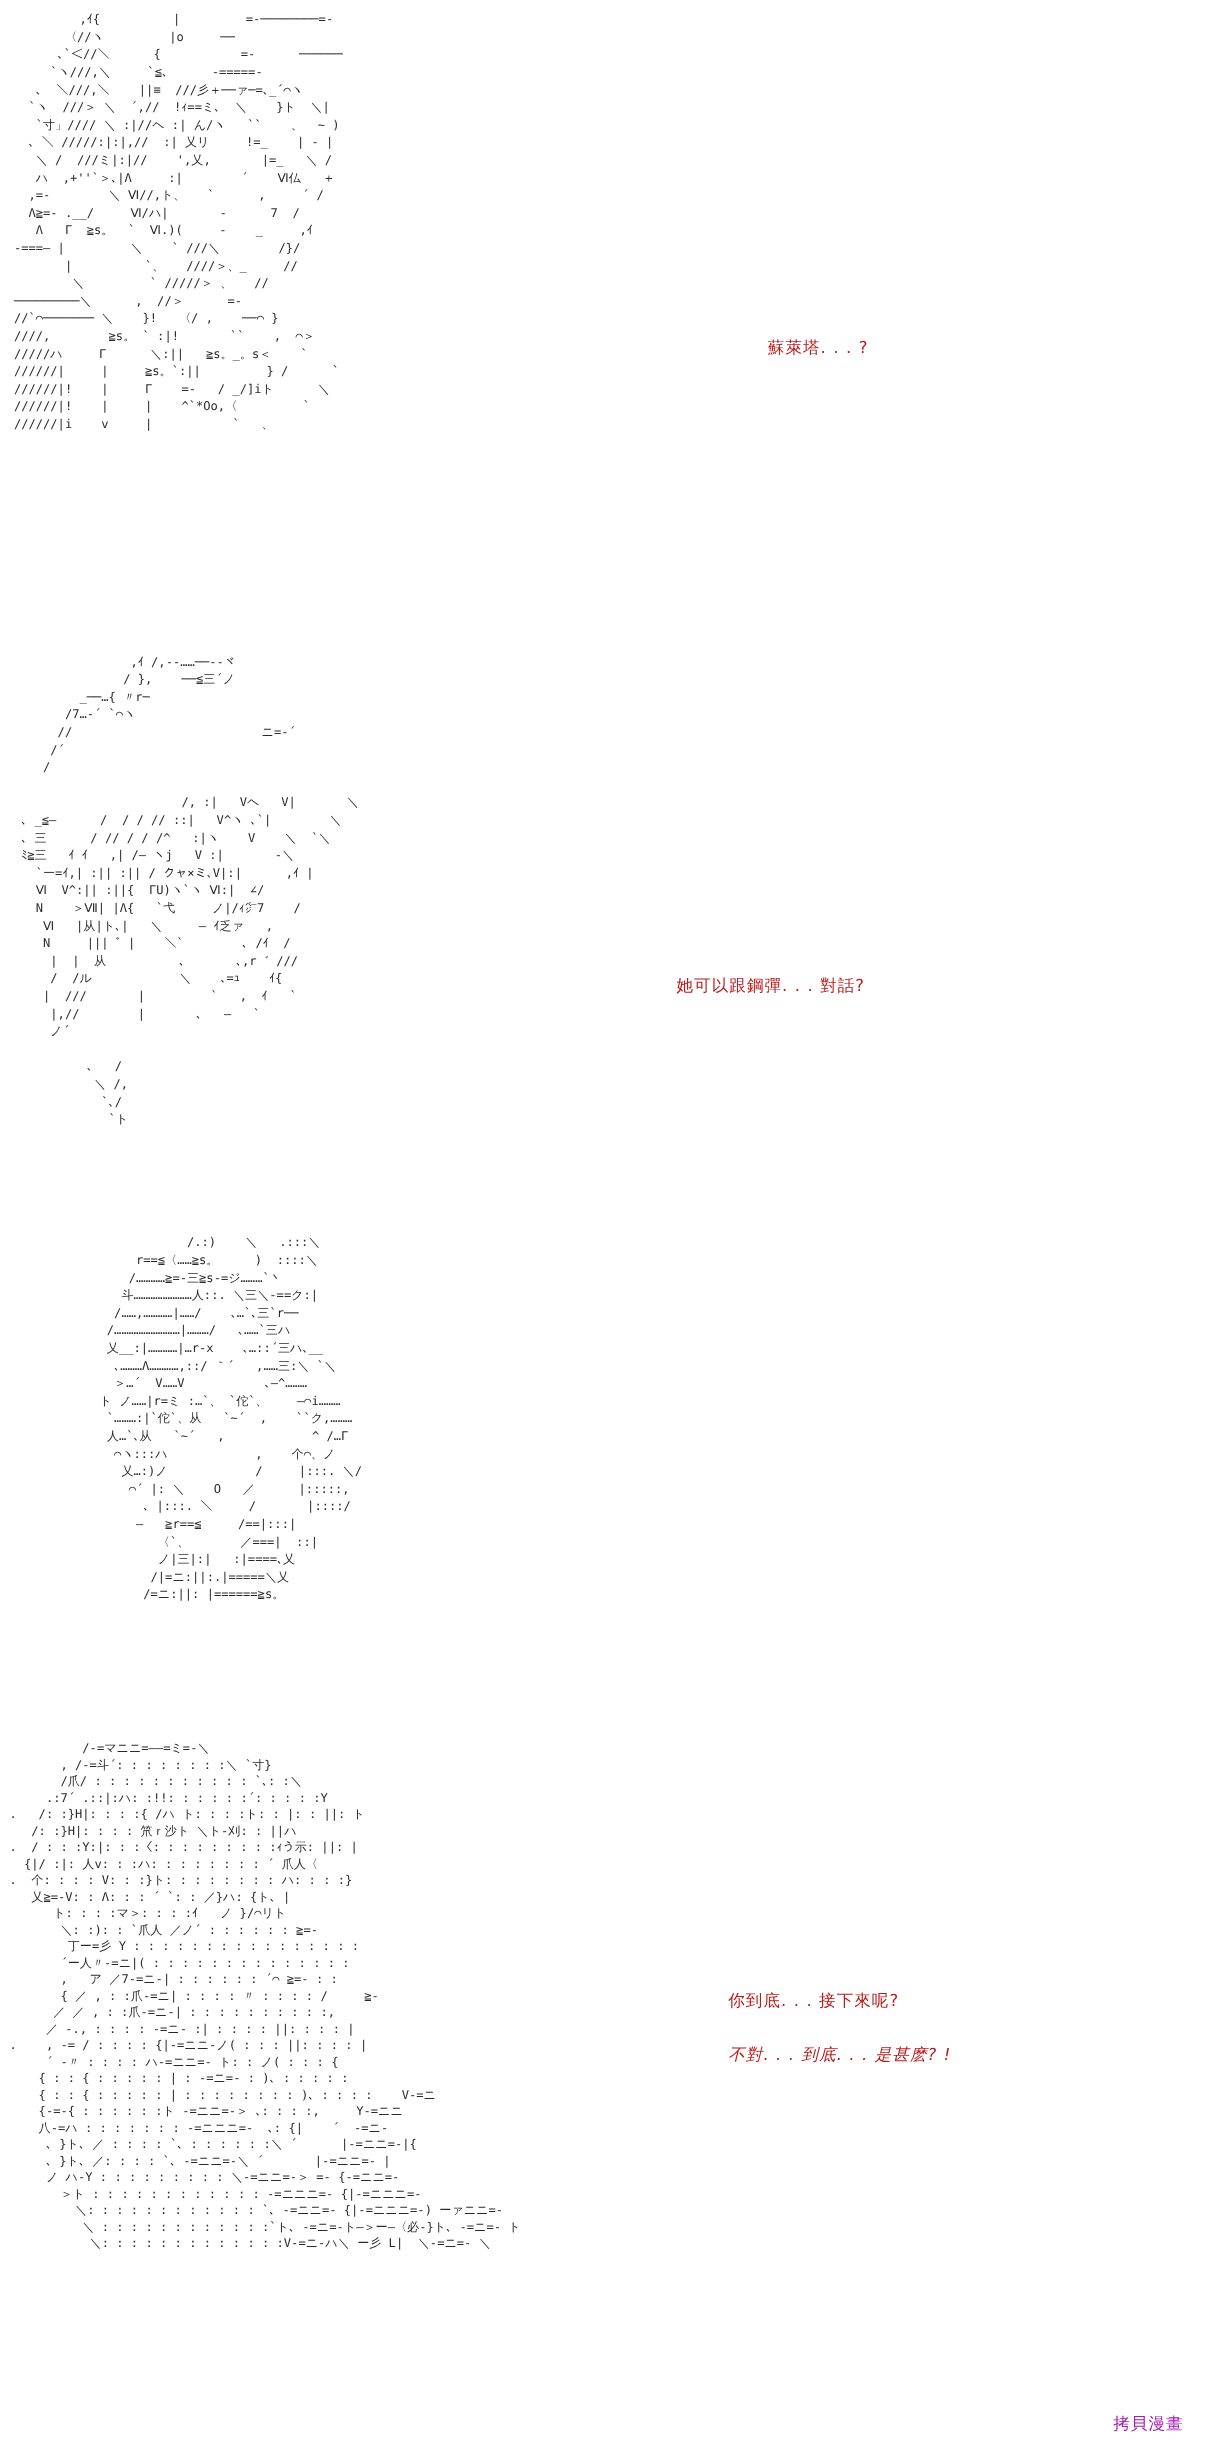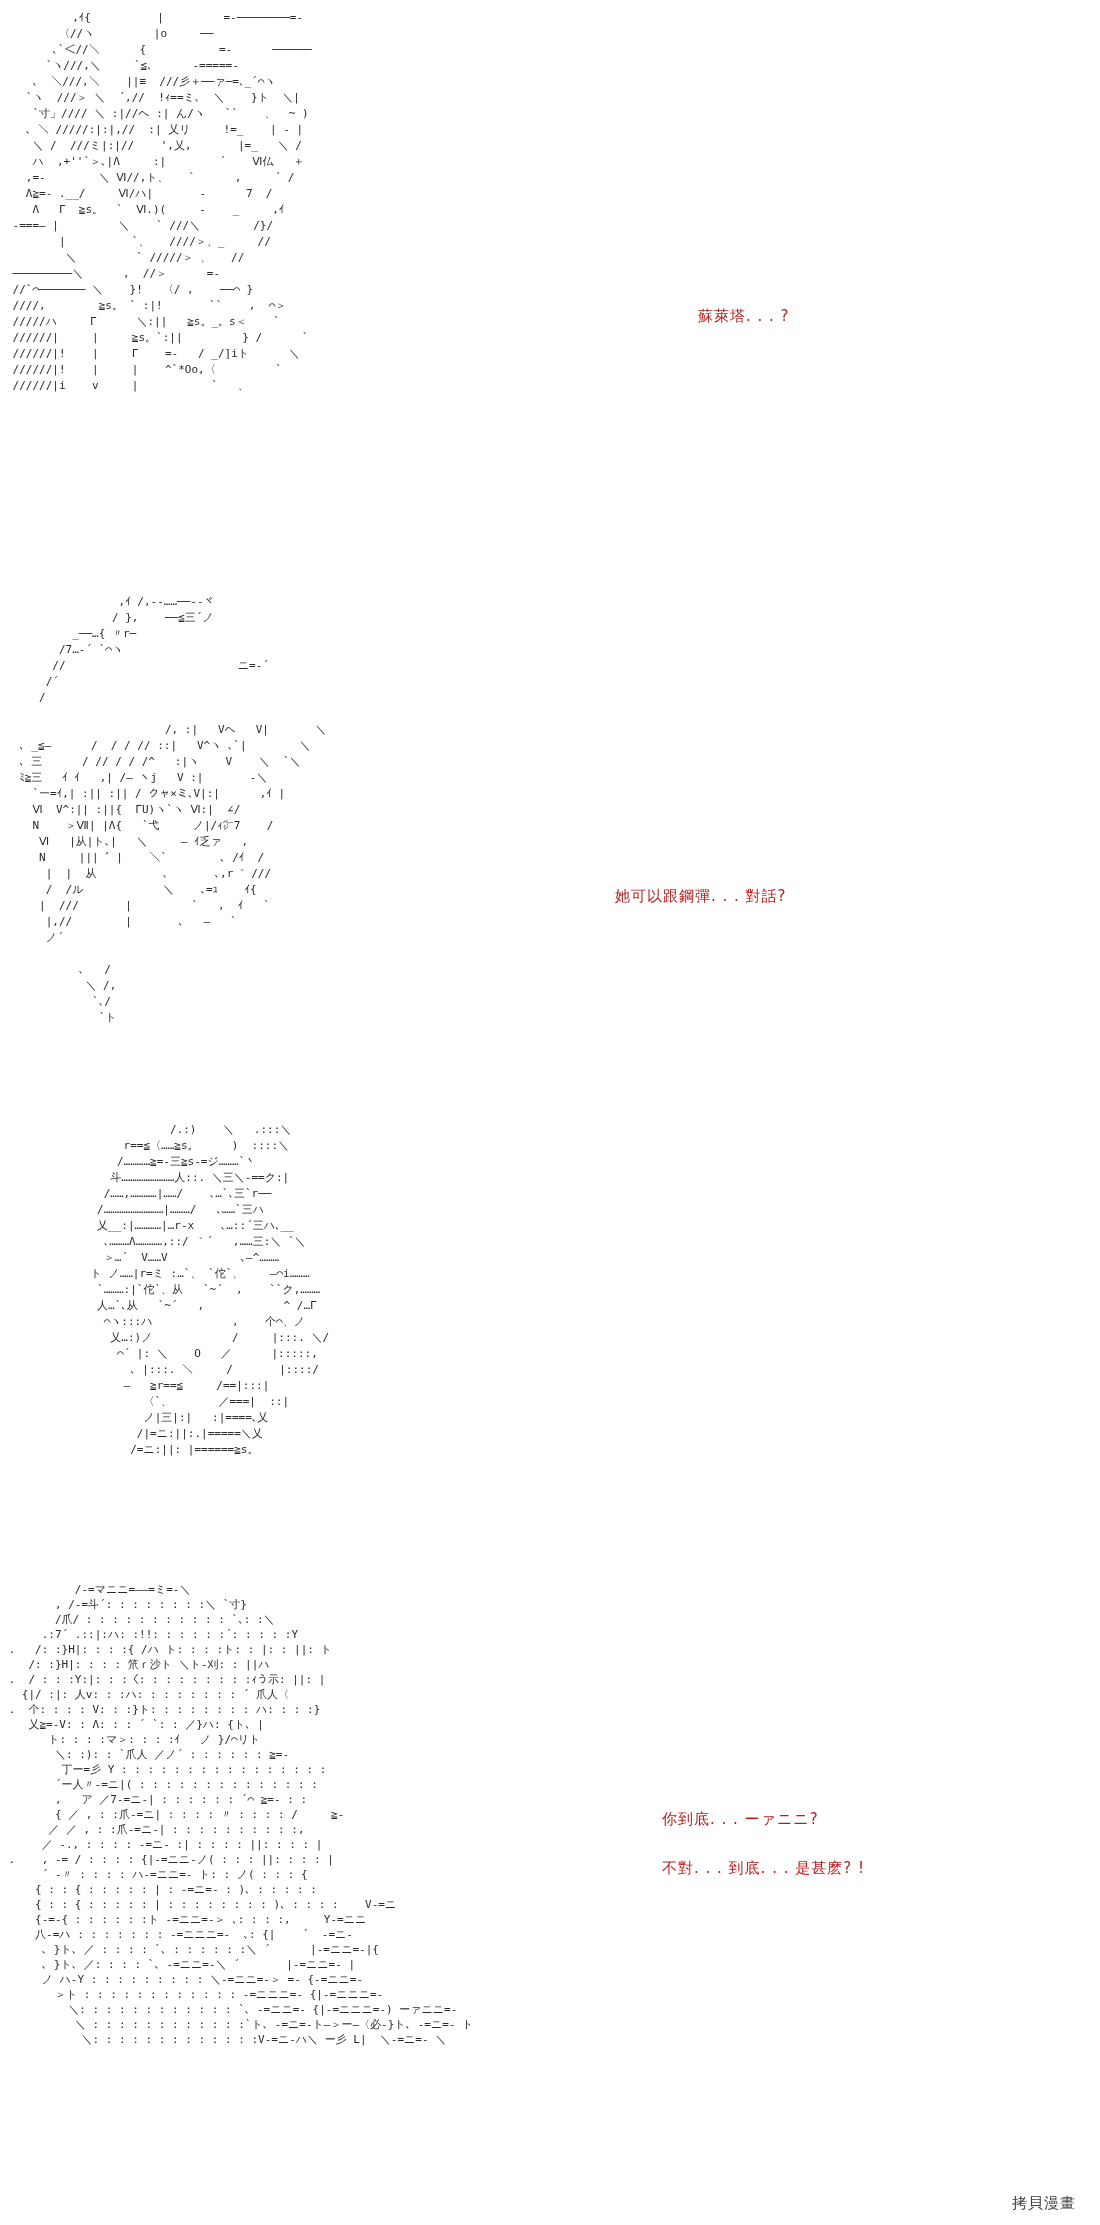--- a/index.html
+++ b/index.html
@@ -24,21 +24,21 @@
     position: absolute;
     color: #b91c1c;
     font-size: 15px;
     letter-spacing: 1px;
     font-family: "DejaVu Sans", sans-serif;
   }
   .dline { white-space: pre; line-height: 20px; }
   #watermark {
     position: absolute;
     left: 1012px; top: 2194px;
-    color: #404040;
+    color: #a21caf;
     font-size: 15px;
     letter-spacing: 1px;
   }
 </style>
 </head>
 <body>
 
 <div id="stage">
   <div id="watermark">拷貝漫畫</div>
 <pre class="aa" style="left: 6px; top: 10px; line-height: 16px;">          ,ｲ{          |         =-────────=-
@@ -144,16 +144,16 @@
           ＼: : : : : : : : : : : : `､ -=ニニ=- {|-=ニニニ=-) ーァニニ=-
            ＼ : : : : : : : : : : : :`ト､ -=ニ=-ト—＞ー—〈必-}ト､ -=ニ=- ト
             ＼: : : : : : : : : : : : :V-=ニ-ハ＼ ー彡 L|  ＼-=ニ=- ＼</pre>
     <div class="dialogue" style="left: 698px; top: 306px;">
       <div class="dline" style="margin-bottom: 0px;">蘇萊塔. . . ?</div>
     </div>
     <div class="dialogue" style="left: 615px; top: 886px; text-align: right;">
       <div class="dline" style="margin-bottom: 0px;">她可以跟鋼彈. . . 對話?</div>
     </div>
     <div class="dialogue" style="left: 662px; top: 1809px;">
-      <div class="dline" style="margin-bottom: 29px;">你到底. . . ーァニニ?</div>
-      <div class="dline" style="margin-bottom: 37px;">不對. . . 到底. . . 是甚麽? !</div>
+      <div class="dline" style="margin-bottom: 29px;">你到底. . . 接下來呢?</div>
+      <div class="dline" style="margin-bottom: 37px; font-style: italic;">不對. . . 到底. . . 是甚麽? !</div>
     </div>
   </div>
 
 </body></html>

